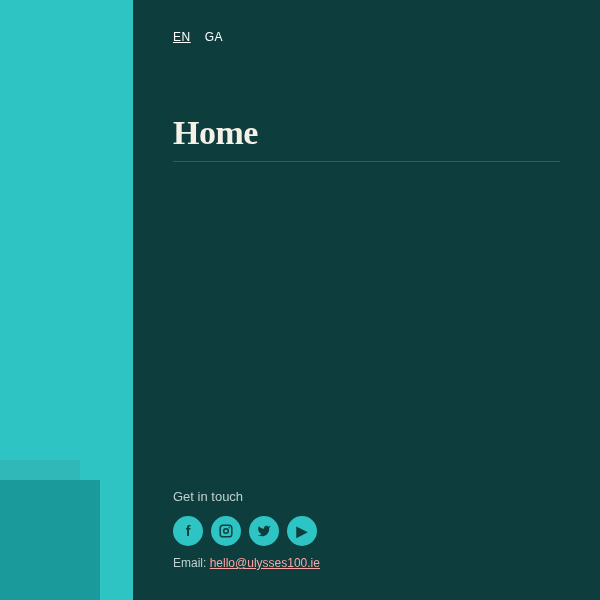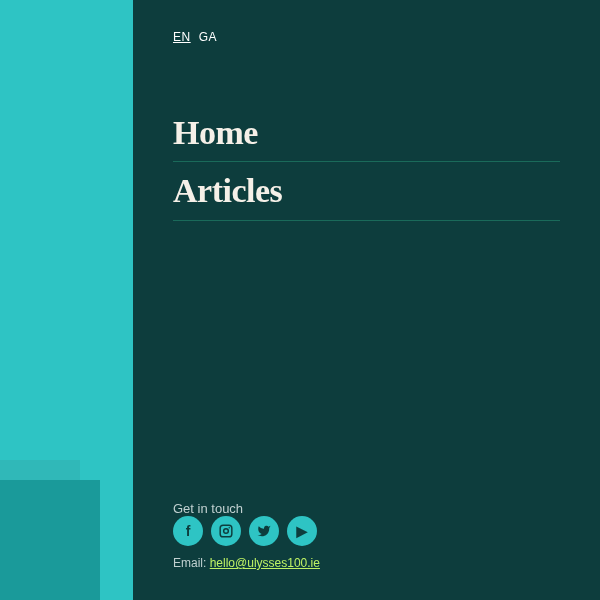--- a/index.html
+++ b/index.html
@@ -54,21 +54,21 @@
       top: 0;
       right: 0;
       bottom: 0;
       background-color: #0d3d3d;
       padding: 30px 40px;
     }
 
     
     .lang-switcher {
       display: flex;
-      gap: 8px;
+      gap: 14px;
       margin-bottom: 60px;
     }
 
     .lang-item {
       font-size: 12px;
       color: #ffffff;
       font-family: Arial, sans-serif;
       font-weight: 400;
       letter-spacing: 0.5px;
       cursor: pointer;
@@ -114,20 +114,21 @@
     .footer-section {
       position: absolute;
       bottom: 30px;
       left: 40px;
     }
 
     .get-in-touch {
       font-size: 13px;
       color: #c0d0d0;
       font-family: Arial, sans-serif;
+      margin-bottom: 12px;
     }
 
     .social-icons {
       display: flex;
       gap: 8px;
       margin-bottom: 10px;
     }
 
     .social-icon {
       width: 30px;
@@ -144,21 +145,21 @@
       font-family: Arial, sans-serif;
     }
 
     .email-line {
       font-size: 12px;
       color: #c0d0d0;
       font-family: Arial, sans-serif;
     }
 
     .email-link {
-      color: #bef264;
+      color: #fca5a5;
       text-decoration: underline;
       cursor: pointer;
     }
   </style>
 </head>
 <body>
 
 <div class="page-wrapper">
 
   <div class="sidebar-left"></div>
@@ -174,24 +175,20 @@
 
     <nav class="nav-menu">
 
       <div class="nav-item">
         <span class="nav-item-label">Home</span>
         <div class="nav-divider"></div>
       </div>
 
 
 
-      <div class="nav-item">
-        <span class="nav-item-label">Articles</span>
-        <div class="nav-divider"></div>
-      </div>
 
 
     </nav>
 
     <div class="footer-section">
       <div class="get-in-touch">Get in touch</div>
 
       <div class="social-icons">
         <div class="social-icon">f</div>
         <div class="social-icon">

